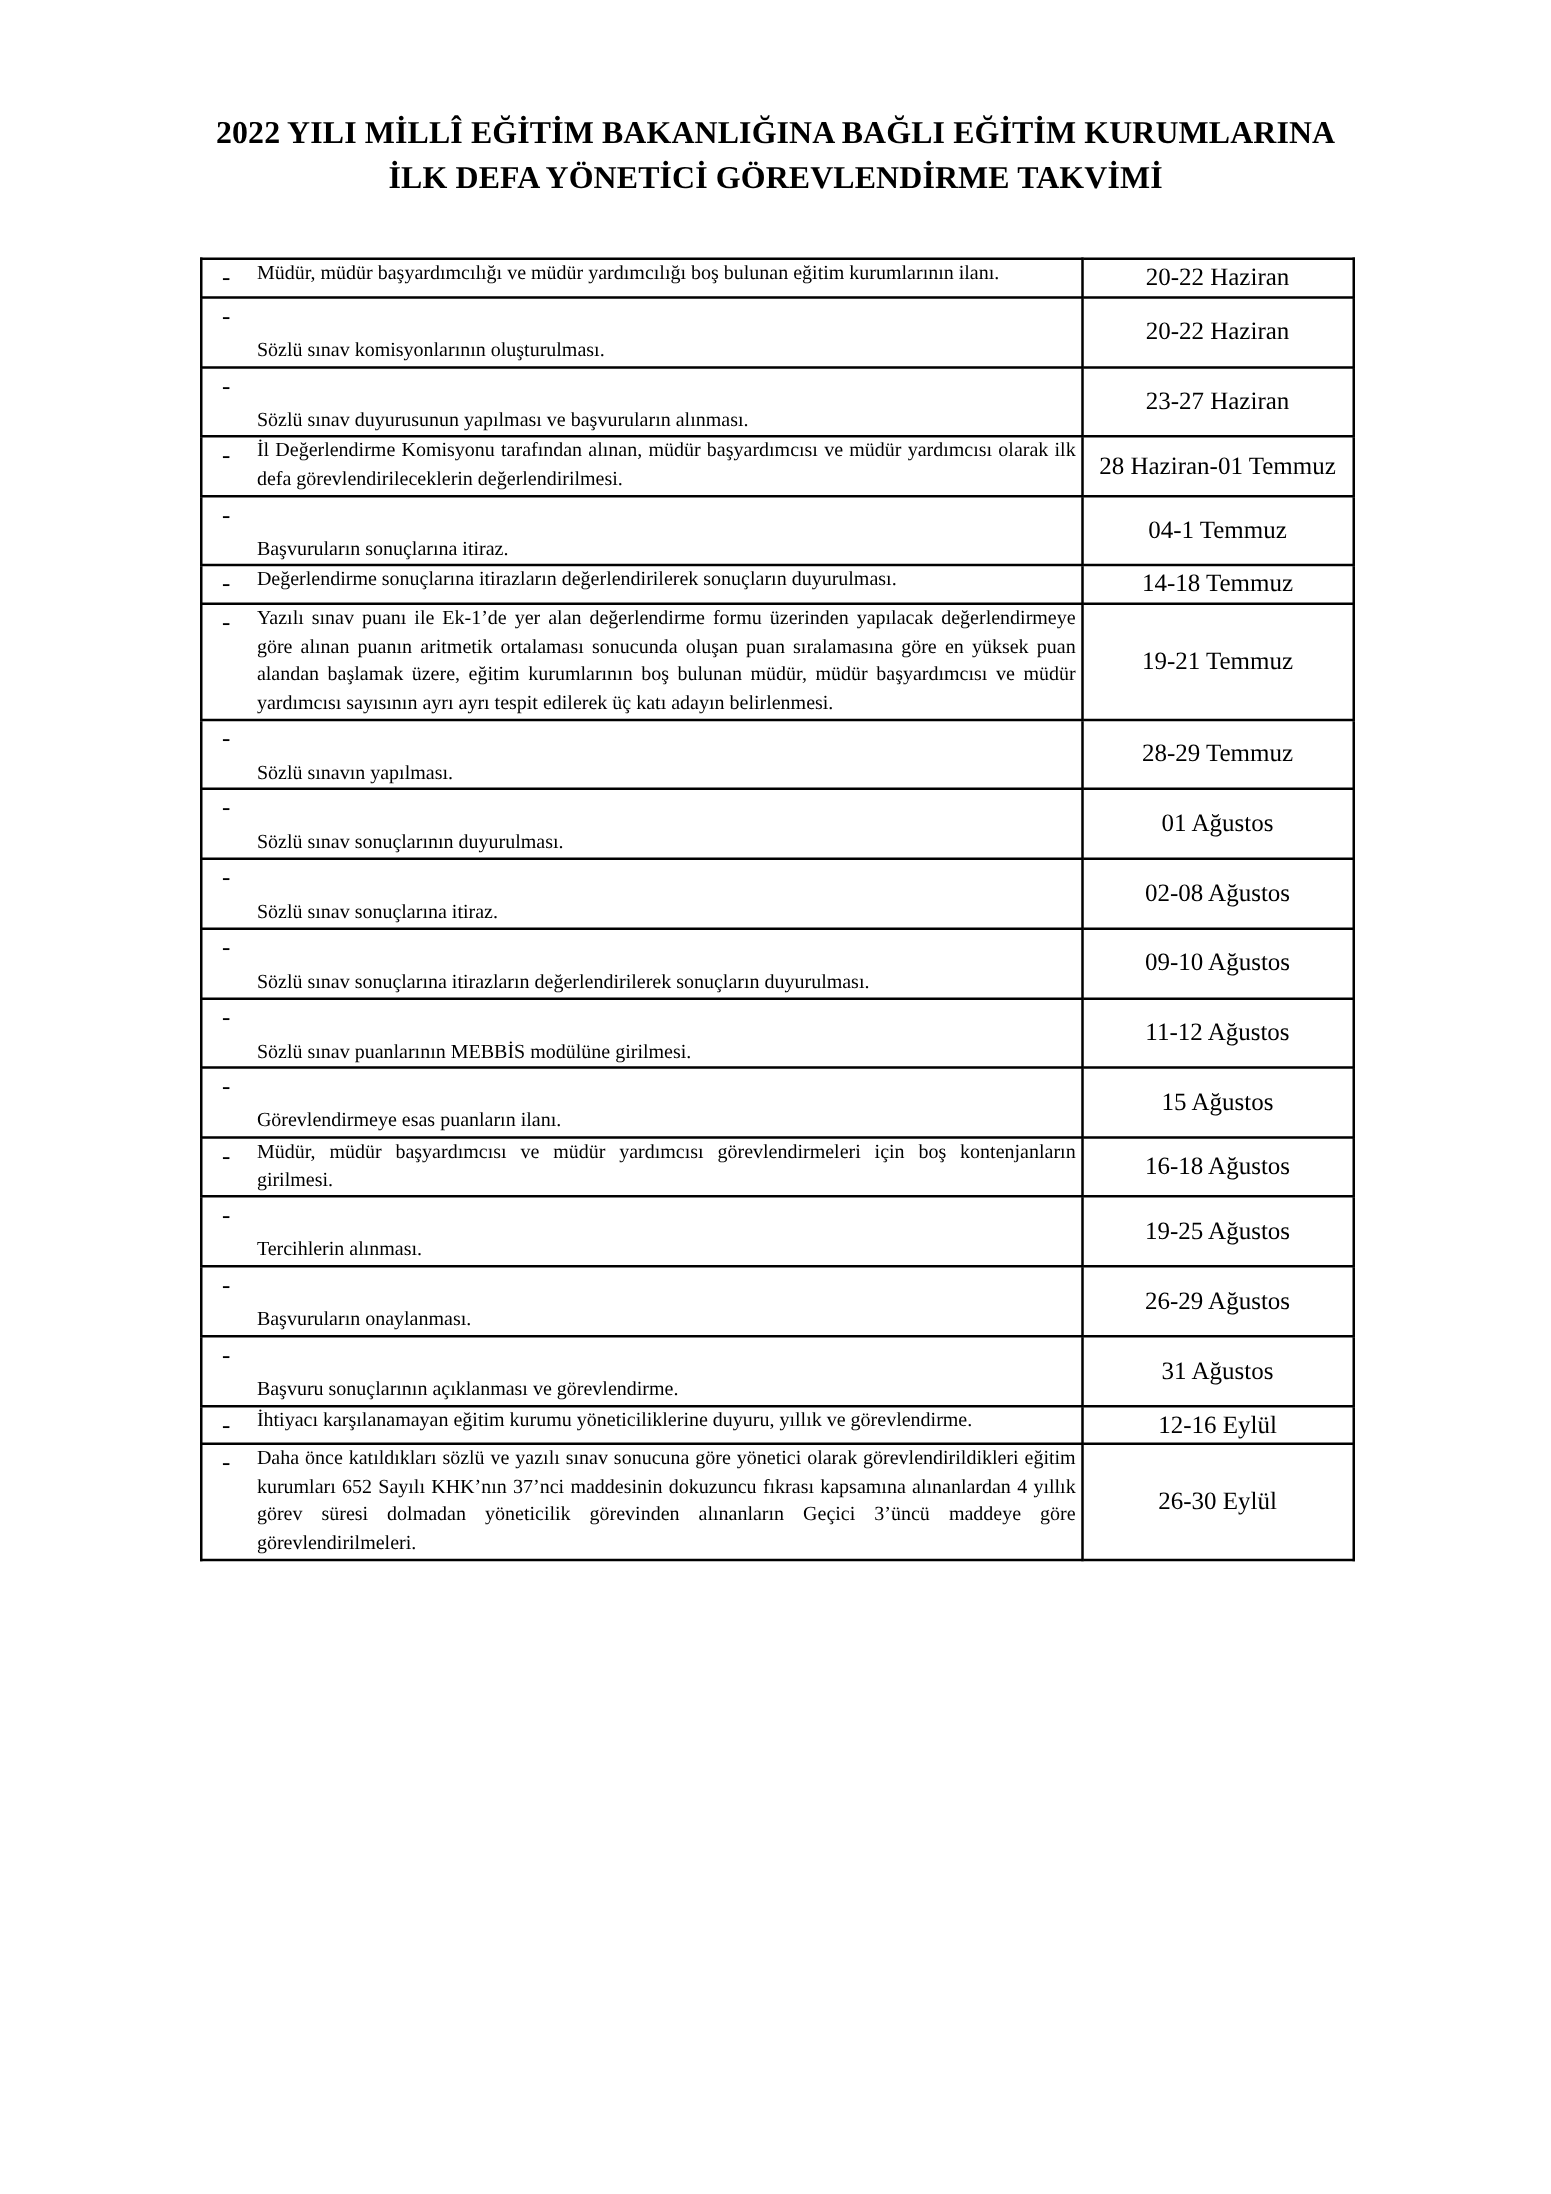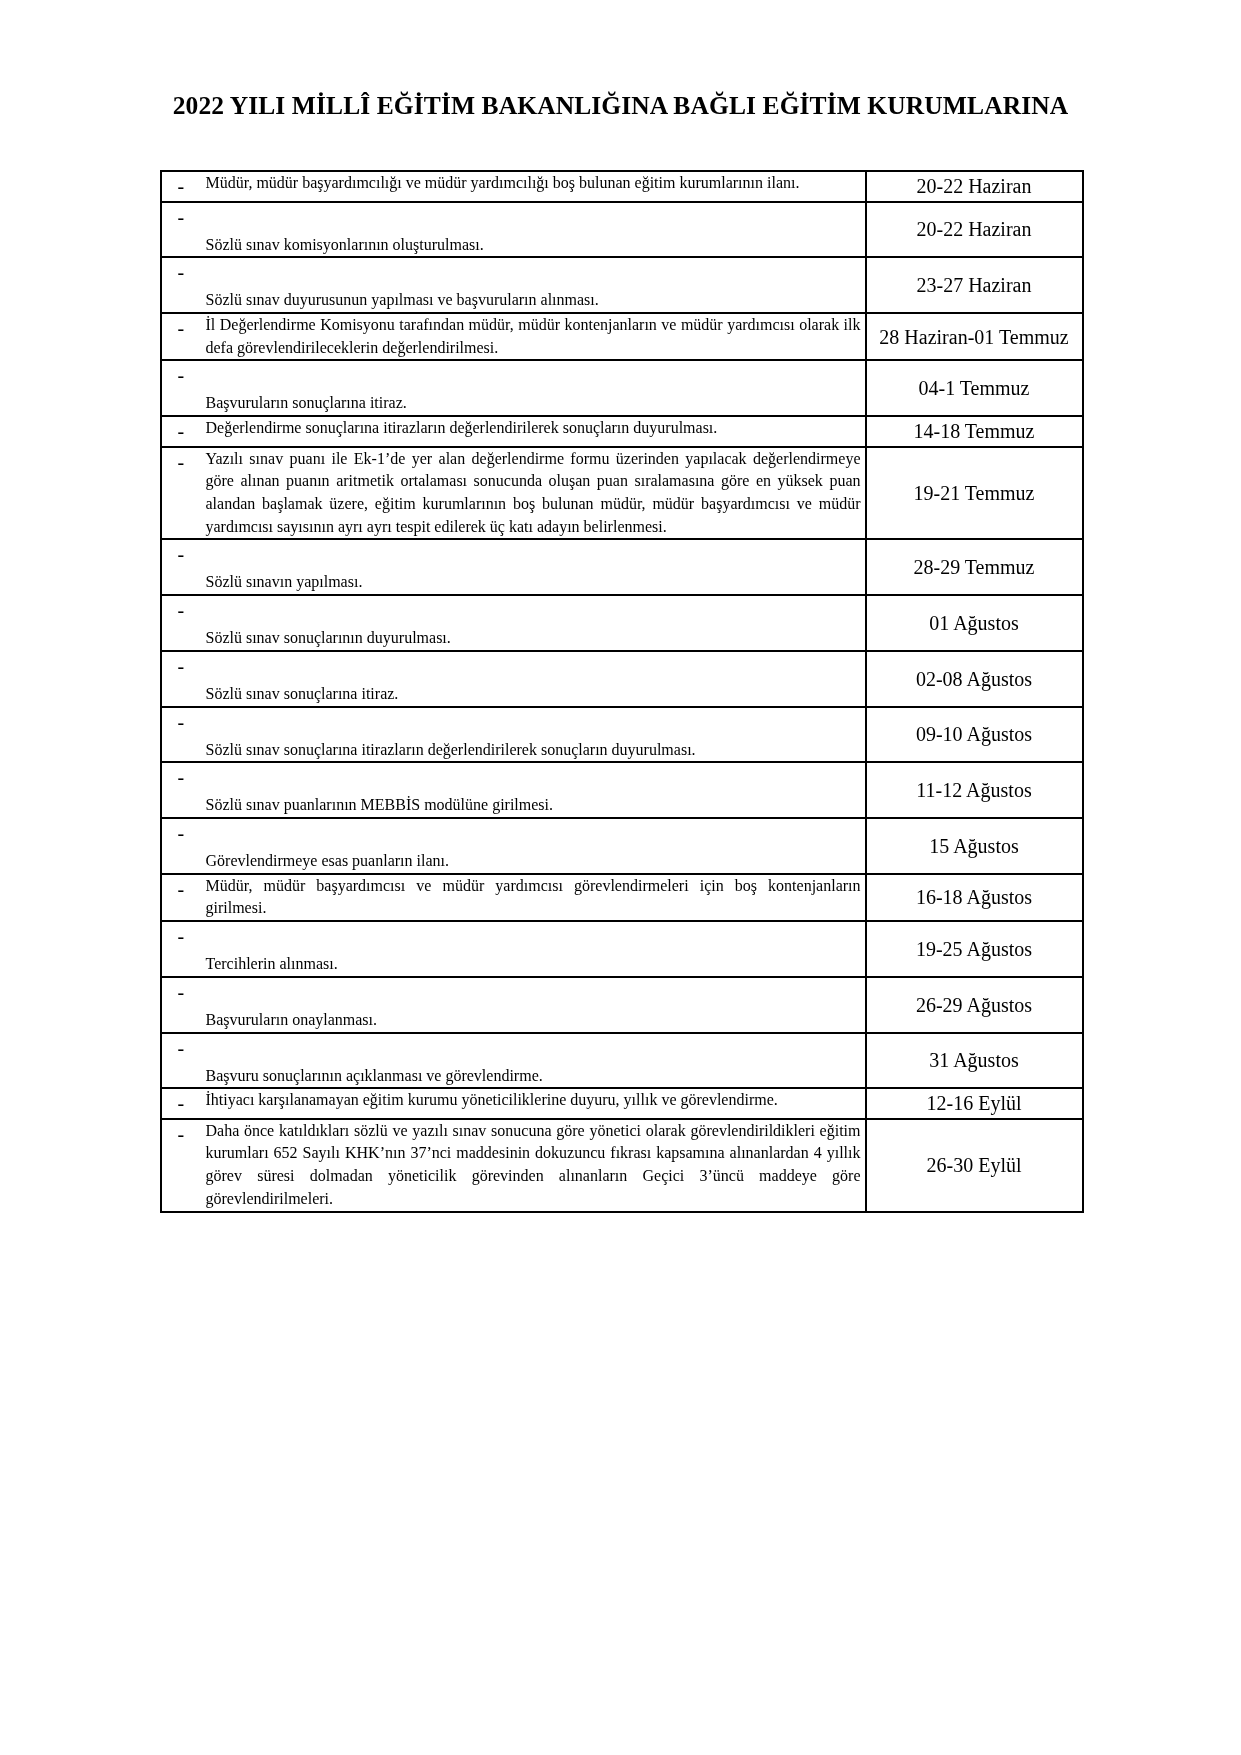--- a/index.html
+++ b/index.html
@@ -93,20 +93,21 @@
     margin-left: 26px;
   }
 </style>
 </head>
 <body>
 
 <div class="page">
 
   <h1 class="doc-title">
     <span class="title-line">2022 YILI MİLLÎ EĞİTİM BAKANLIĞINA BAĞLI EĞİTİM KURUMLARINA</span>
+    <span class="title-line">İLK DEFA YÖNETİCİ GÖREVLENDİRME TAKVİMİ</span>
   </h1>
 
   <div class="table-wrap">
     <table class="calendar">
       <colgroup>
         <col class="c-task">
         <col class="c-date">
       </colgroup>
       <tbody>
           <tr>
@@ -133,21 +134,21 @@
                 <span class="bullet">-</span>
                 <span class="task-text single">Sözlü sınav duyurusunun yapılması ve başvuruların alınması.</span>
               </div>
             </td>
             <td class="date-cell">23-27 Haziran</td>
           </tr>
           <tr>
             <td class="task-cell">
               <div class="task-inner">
                 <span class="bullet">-</span>
-                <span class="task-text">İl Değerlendirme Komisyonu tarafından müdür, müdür kontenjanların ve müdür yardımcısı olarak ilk defa görevlendirileceklerin değerlendirilmesi.</span>
+                <span class="task-text">İl Değerlendirme Komisyonu tarafından alınan, müdür başyardımcısı ve müdür yardımcısı olarak ilk defa görevlendirileceklerin değerlendirilmesi.</span>
               </div>
             </td>
             <td class="date-cell">28 Haziran-01 Temmuz</td>
           </tr>
           <tr>
             <td class="task-cell">
               <div class="task-inner">
                 <span class="bullet">-</span>
                 <span class="task-text single">Başvuruların sonuçlarına itiraz.</span>
               </div>

